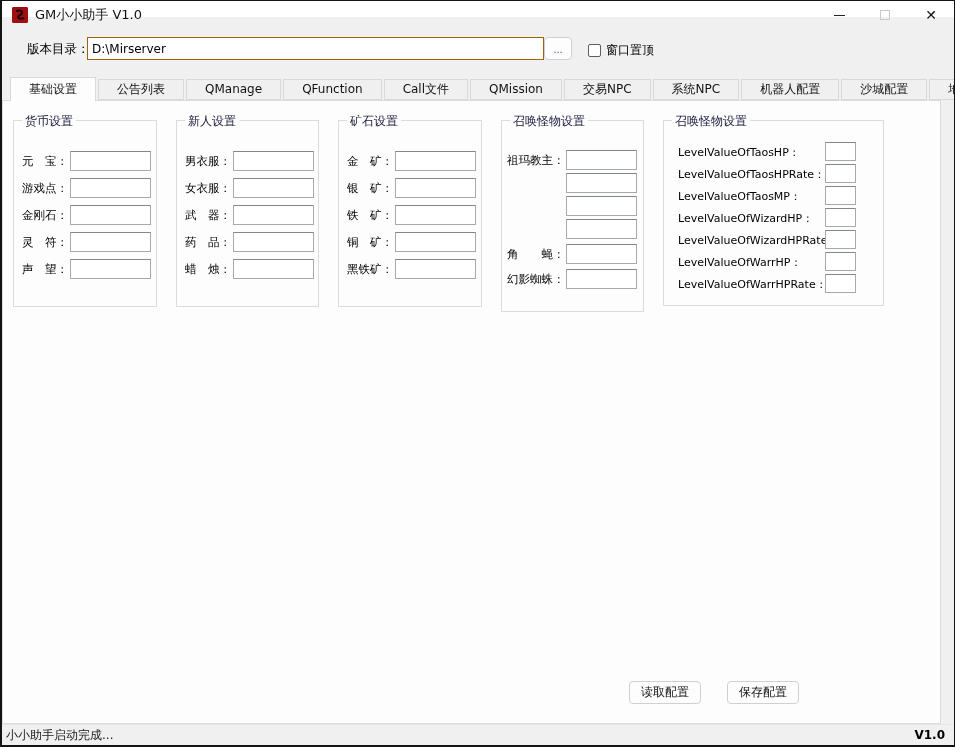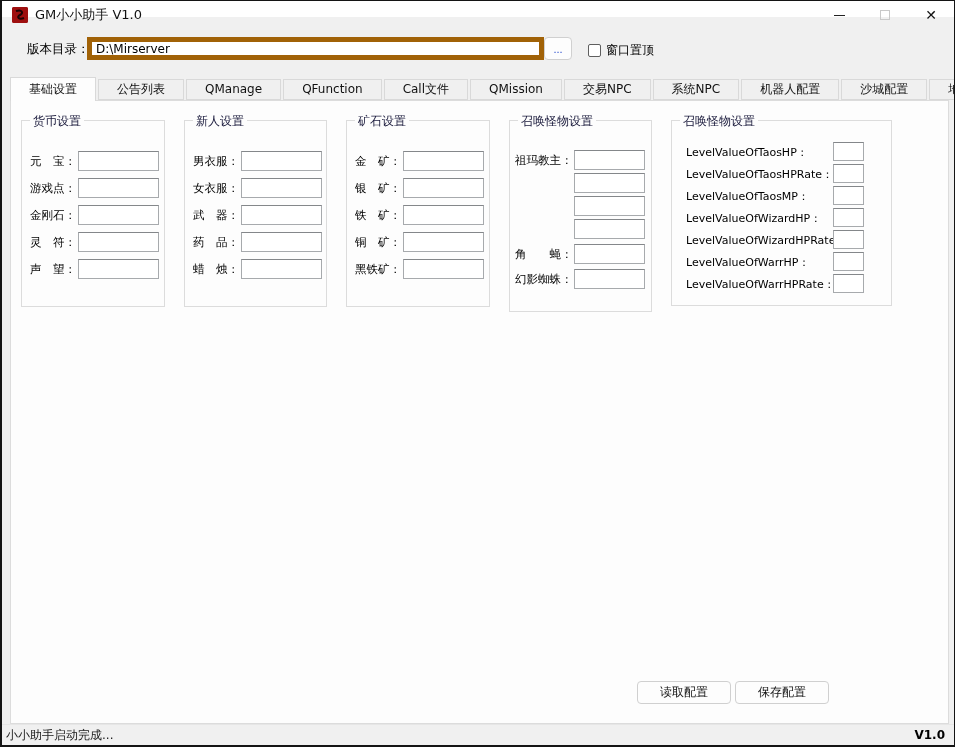--- a/index.html
+++ b/index.html
@@ -16,50 +16,50 @@
   .app-icon svg { display:block; }
   .title { position:absolute; left:33px; top:0; line-height:28px; font-size:13px; color:#111; }
   .winbtns { position:absolute; right:0; top:0; height:28px; display:flex; }
   .wbtn { width:46px; height:28px; display:flex; align-items:center; justify-content:center; cursor:default; }
   .glyph-min { width:11px; height:0; border-top:1px solid #222; display:block; }
   .glyph-max { width:10px; height:10px; border:1px solid #c9c9c9; display:block; }
   .glyph-close { font-size:14px; color:#111; line-height:1; }
   
   .ver-label { position:absolute; left:25px; top:40px; font-size:12.5px; color:#000; }
   .path-input { position:absolute; left:85px; top:36px; width:457px; height:23px;
-    border:5px solid #a16207; background:#fff; font-size:12px; padding:0 4px;
+    border:1px solid #a16207; background:#fff; font-size:12px; padding:0 4px;
     font-family:"DejaVu Sans","Liberation Sans",sans-serif; }
   .browse-btn { position:absolute; left:542px; top:36px; width:28px; height:23px;
     background:#fdfdfd; border:1px solid #d0d0d0; border-radius:4px;
     font-size:11px; color:#2b4fce; line-height:14px; cursor:default; }
   .chkbox { position:absolute; left:586px; top:43px; width:13px; height:13px;
     background:#fff; border:1px solid #5f5f5f; border-radius:2px; }
   .chk-label { position:absolute; left:604px; top:41px; font-size:12px; color:#000; }
   
   .tabstrip { position:absolute; left:8px; top:76px; height:24px; display:flex; align-items:flex-end; z-index:3; }
   .tab { height:21px; margin-bottom:1px; margin-right:2px; padding:0 18px;
     background:#f0f0f0; border:1px solid #d9d9d9; font-size:12px; line-height:19px;
     color:#111; white-space:nowrap; cursor:default; }
   .tab.active { height:24px; margin-bottom:0; background:#fdfdfd; border-bottom:none; line-height:22px; }
-  .tabpage { position:absolute; left:8px; top:99px; width:939px; height:624px;
+  .tabpage { position:absolute; left:0; top:99px; width:939px; height:624px;
     background:#fdfdfd; border:1px solid #dcdcdc; }
   
   .gbox { position:absolute; border:1px solid #dcdcdc; }
   .gtitle { position:absolute; top:-8px; left:8px; background:#fdfdfd; padding:0 3px;
     font-size:12px; color:#18183a; white-space:nowrap; }
   .frow { position:absolute; left:0; right:0; height:20px; }
   .flabel { position:absolute; left:8px; top:50%; transform:translateY(-50%);
     font-size:11.5px; color:#000; white-space:pre; }
   .fin { position:absolute; top:0; height:20px; background:#fff;
     border:1px solid #a7aaad; border-top-color:#84878a; font-size:12px; padding:0 3px;
     font-family:"DejaVu Sans","Liberation Sans",sans-serif; }
   .g5 .flabel { left:14px; font-size:11px; }
   .g5 .fin { height:19px; }
   
-  .act-btn { position:absolute; width:94px; height:23px; background:#fdfdfd;
+  .act-btn { position:absolute; width:72px; height:23px; background:#fdfdfd;
     border:1px solid #d0d0d0; border-radius:4px; font-size:12px; color:#111;
     font-family:Liberation Sans, sans-serif; cursor:default; }
   
   .statusbar { position:absolute; left:0; right:0; bottom:0; height:21px;
     background:#f0f0f0; border-top:1px solid #e6e6e6; }
   .status-msg { position:absolute; left:4px; top:50%; transform:translateY(-50%); font-size:12px; color:#1a1a1a; }
   .status-ver { position:absolute; right:9px; top:50%; transform:translateY(-50%); font-size:12px; font-weight:700; color:#000000; }
 </style>
 </head>
 <body>

